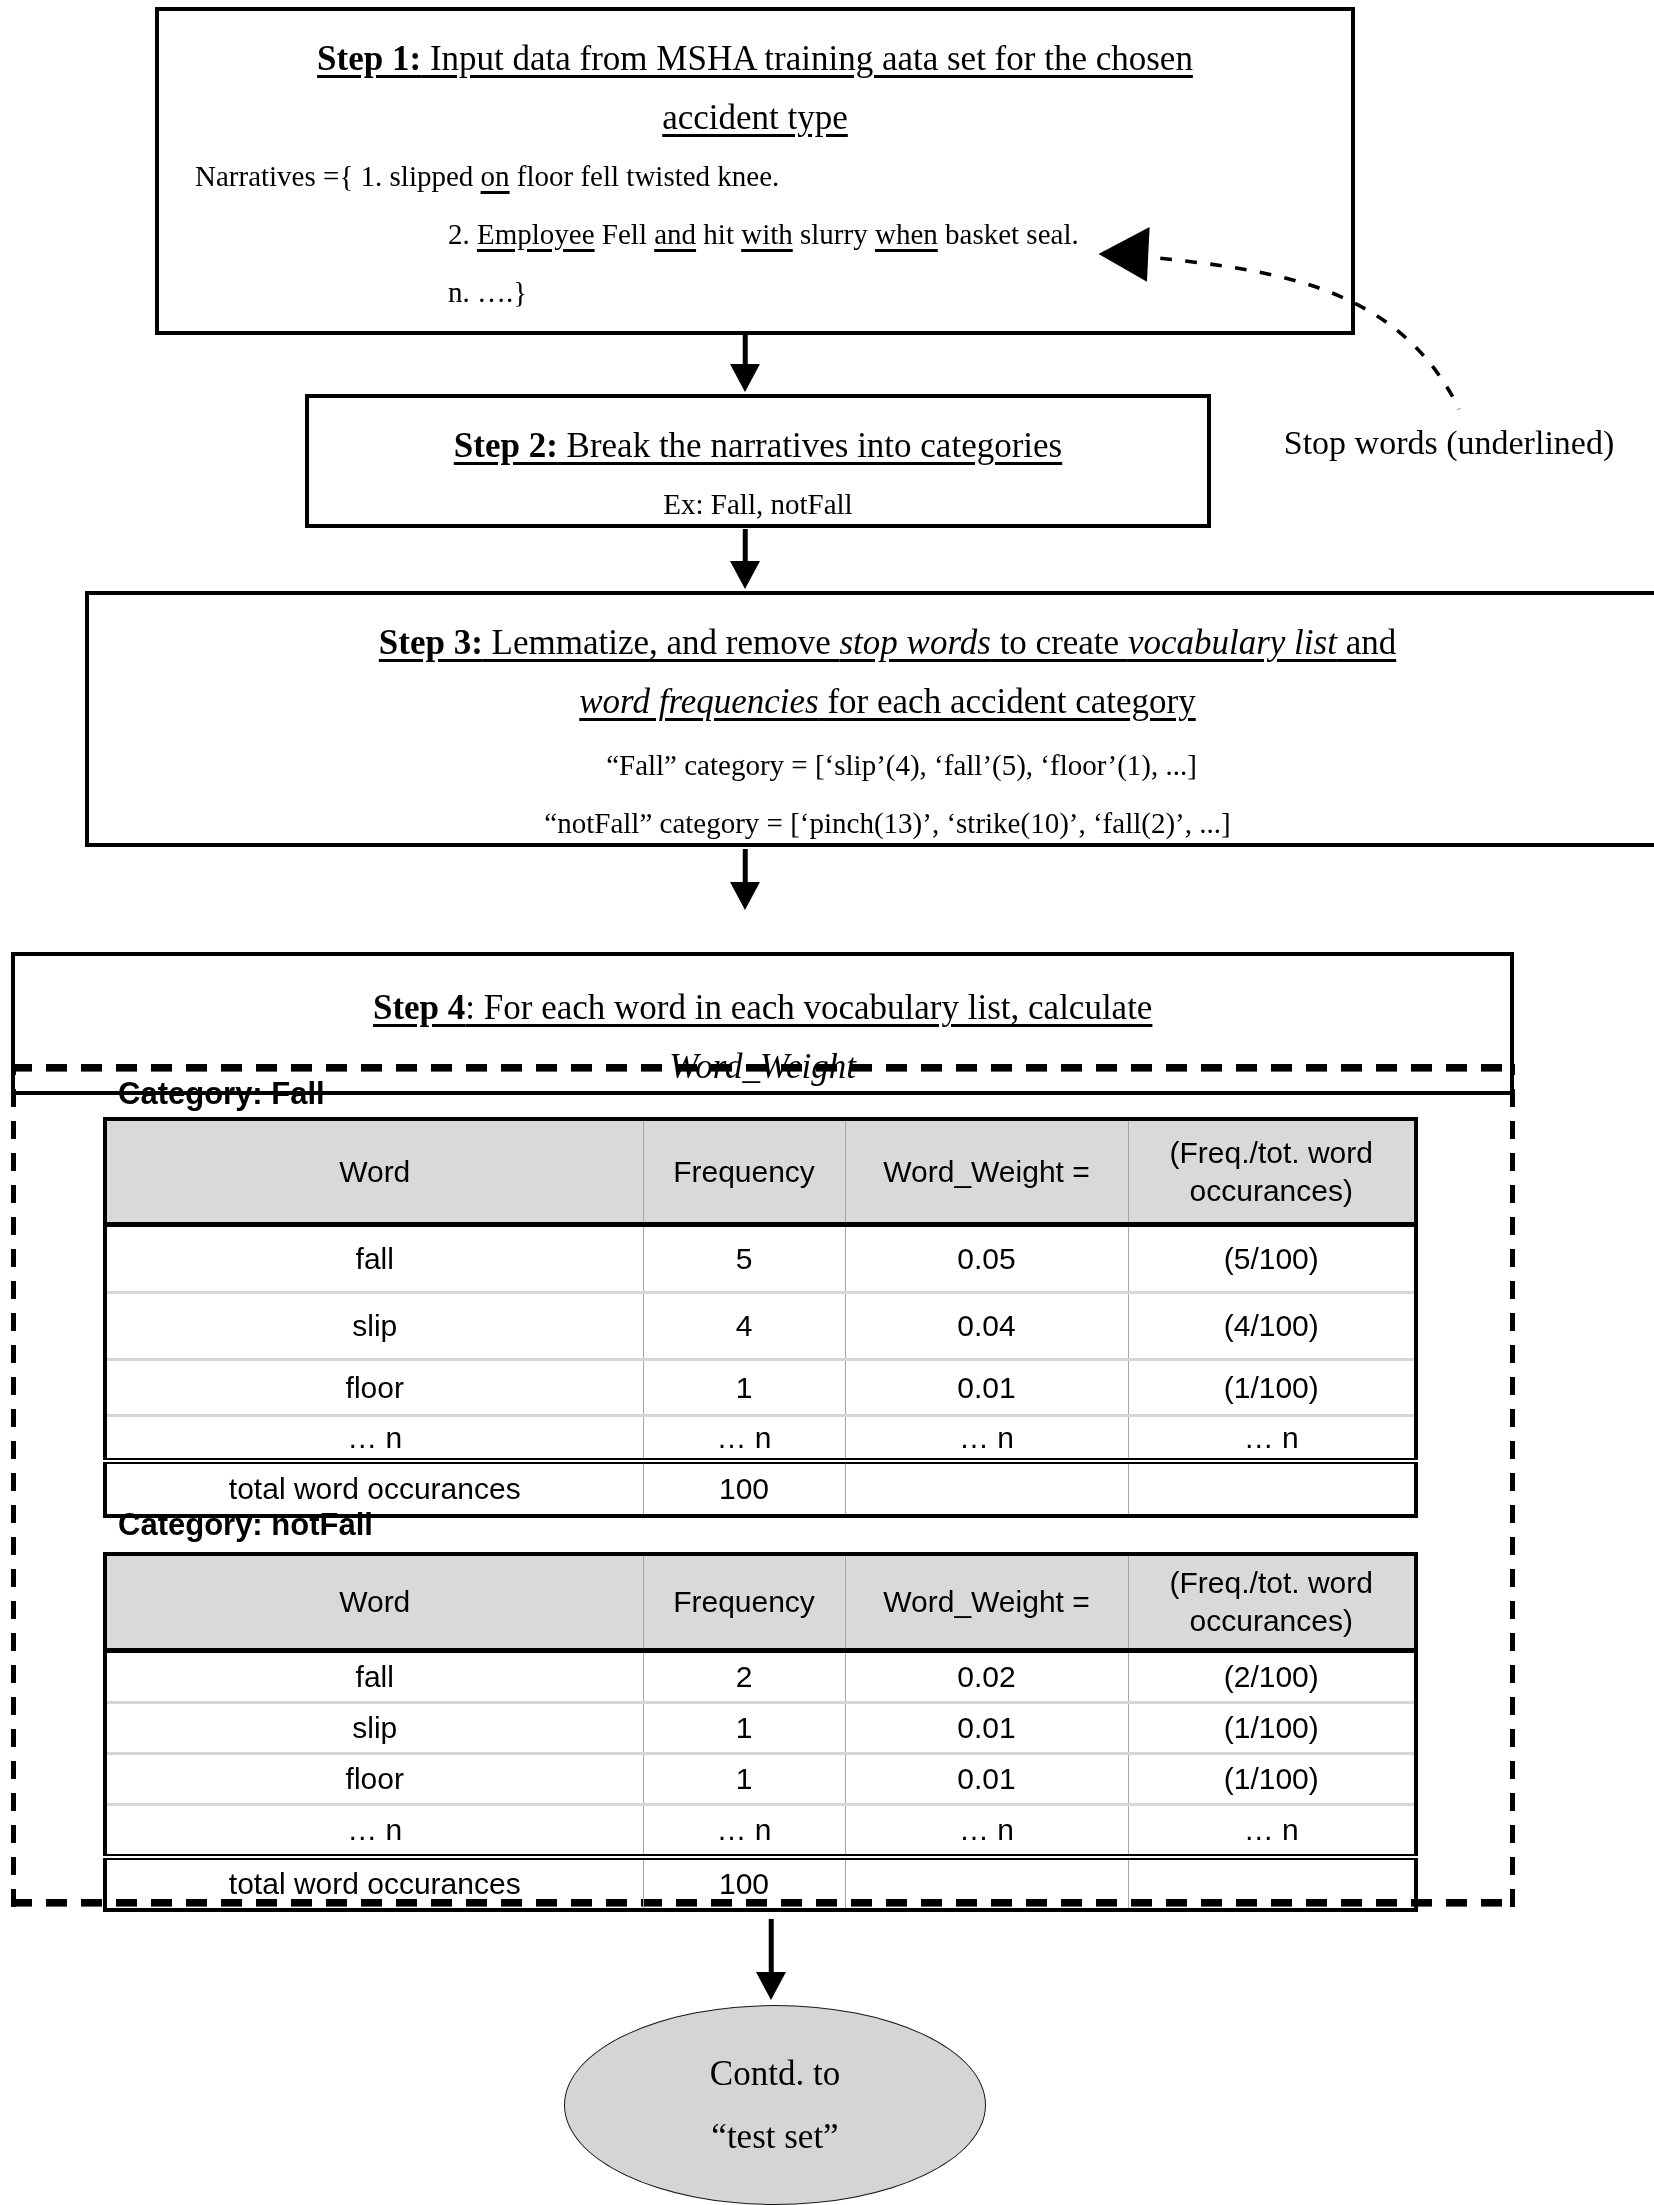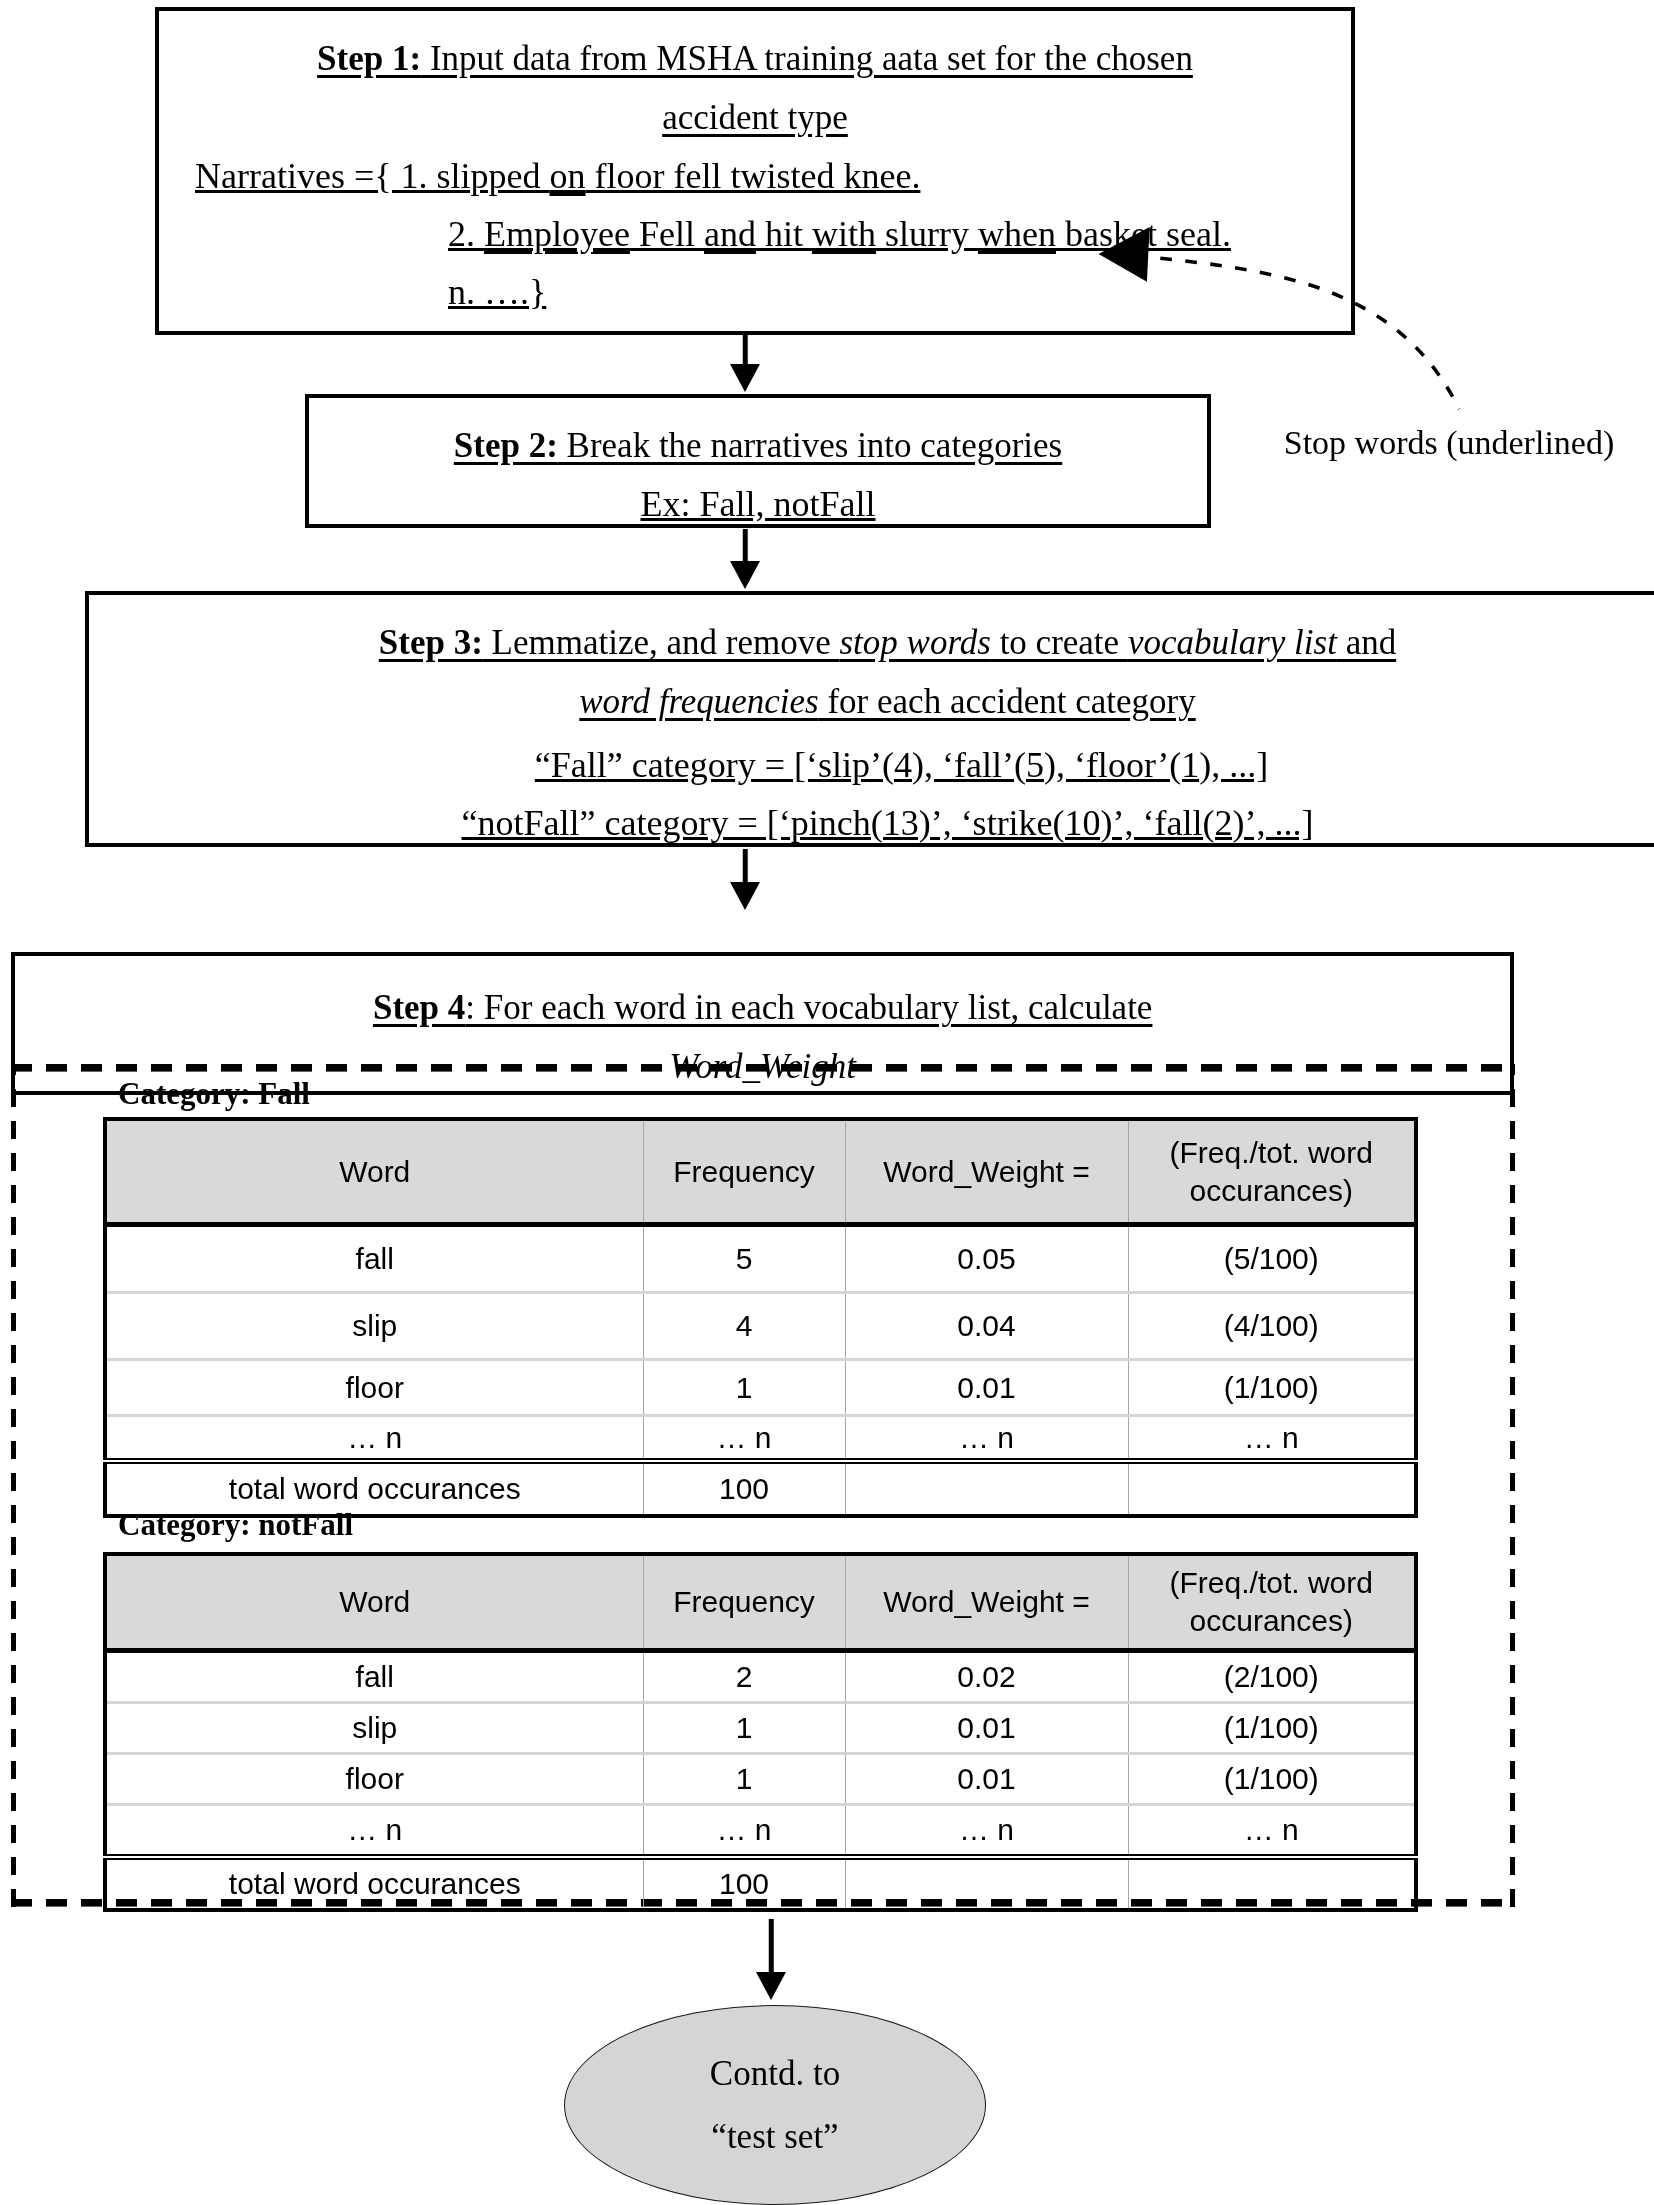--- a/index.html
+++ b/index.html
@@ -14,21 +14,21 @@
   }
 
   
   .stepbox {
     position: absolute;
     background: #fff;
     border: 4.5px solid #000;
     box-sizing: border-box;
     text-align: center;
   }
-  .serif-line { font-size: 36px; line-height: 58px; white-space: nowrap; text-decoration: underline; }
+  .serif-line { font-size: 29px; line-height: 58px; white-space: nowrap; }
   .title-line { font-size: 35px; line-height: 59px; white-space: nowrap; }
   .ul { text-decoration: underline; text-decoration-thickness: 2.7px; text-underline-offset: 5.4px; }
   .bold { font-weight: bold; }
   .ital { font-style: italic; }
 
   
   #step1-box { left:155px; top:6.7px; width:1200px; height:328px; padding-top:18px; }
   #step1-box .narr { text-align:left; margin-left:36px; }
   #step1-box .indent { margin-left:289px; }
 
@@ -70,21 +70,21 @@
     background:
       repeating-linear-gradient(90deg,#000 0 20.6px,transparent 20.6px 35px) left top    / 100% 7.6px no-repeat,
       repeating-linear-gradient(90deg,#000 0 20.6px,transparent 20.6px 35px) left bottom / 100% 7.6px no-repeat,
       repeating-linear-gradient(0deg, #000 0 18px,transparent 18px 32px) left top    / 5.4px 100% no-repeat,
       repeating-linear-gradient(0deg, #000 0 18px,transparent 18px 32px) right top   / 5.4px 100% no-repeat;
   }
 
   
   .cat-label {
     position:absolute; left:118px;
-    font-family:Liberation Serif, serif;
+    font-family:Liberation Sans, sans-serif;
     font-weight:bold; font-size:31px; white-space:nowrap;
   }
   #cat-fall-label    { top:1076px; }
   #cat-notfall-label { top:1507px; }
 
   
   table.wtable {
     position:absolute; left:103px; width:1310px;
     border-collapse:collapse; table-layout:fixed;
     font-family:"Liberation Sans","DejaVu Sans",sans-serif;

